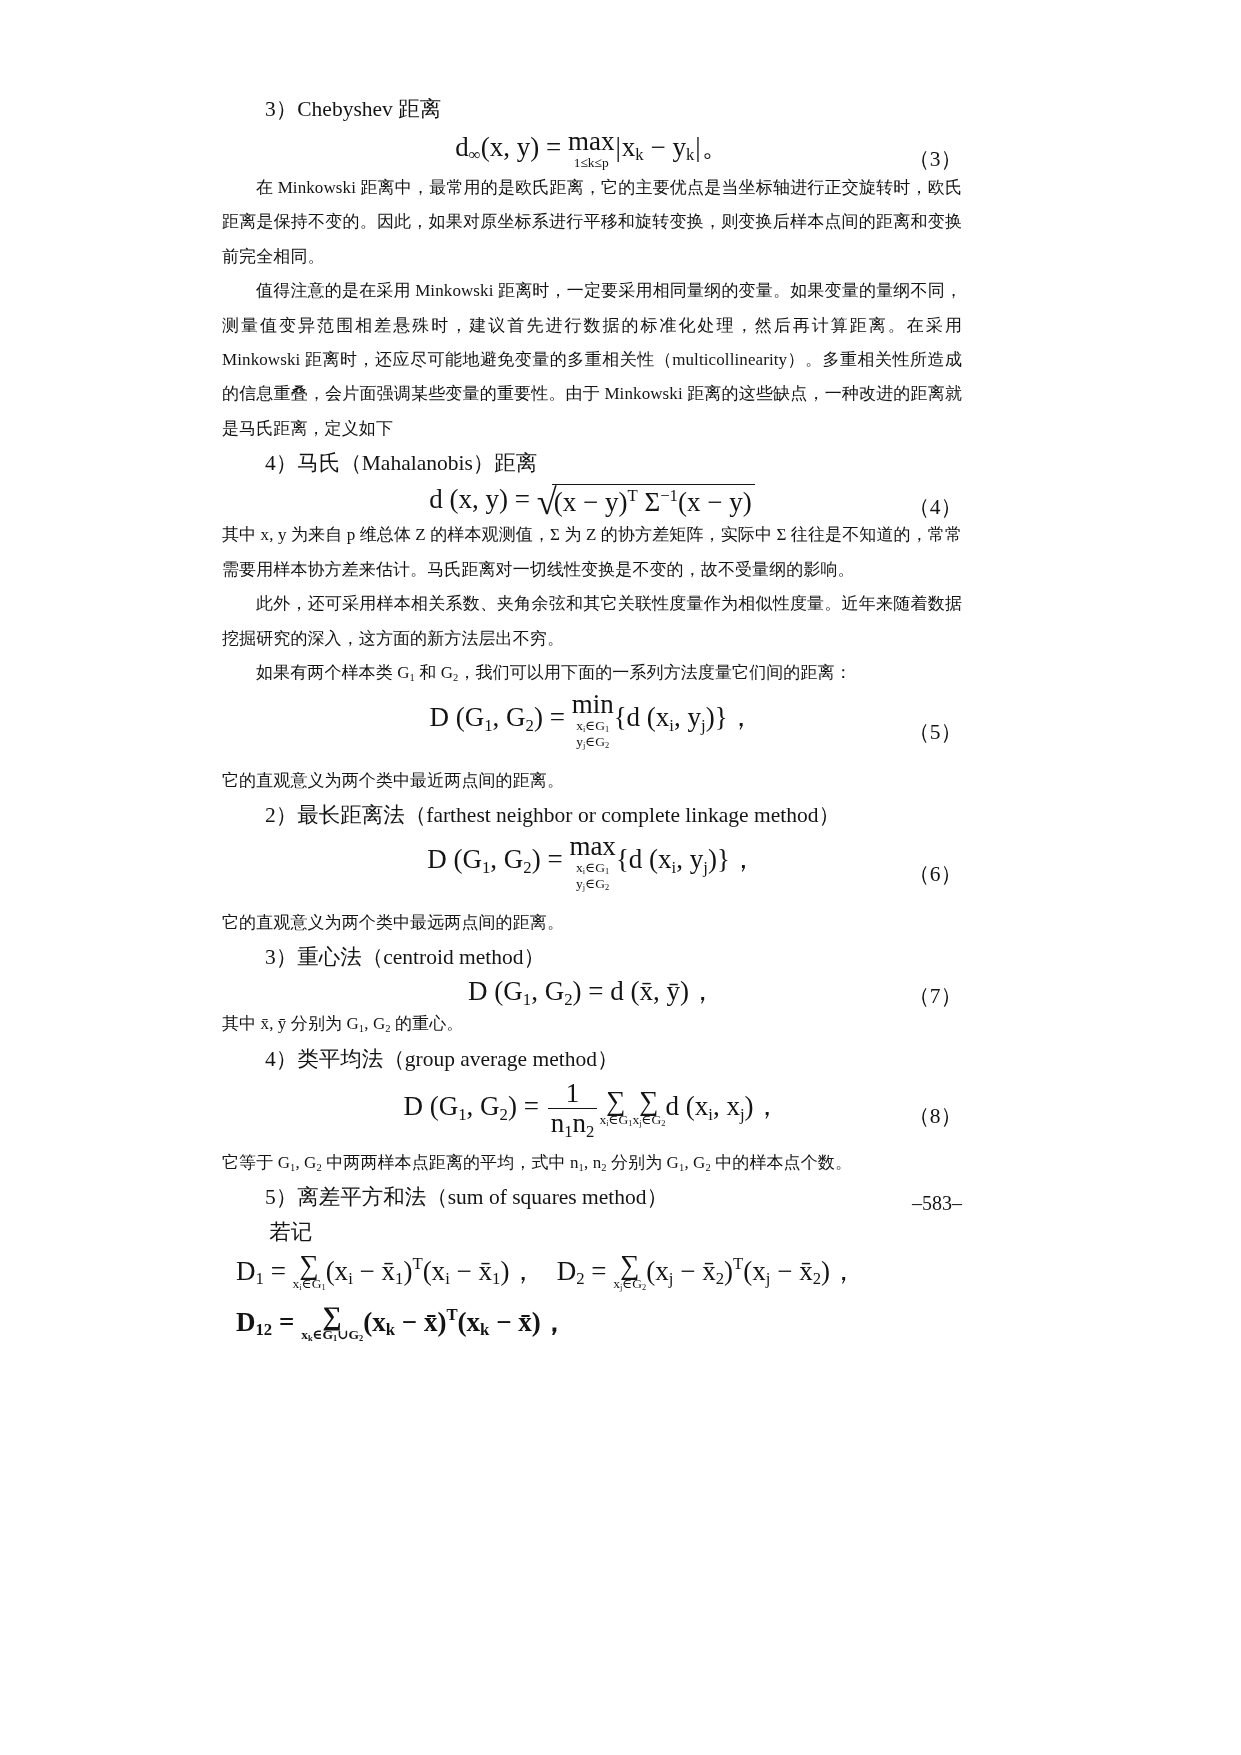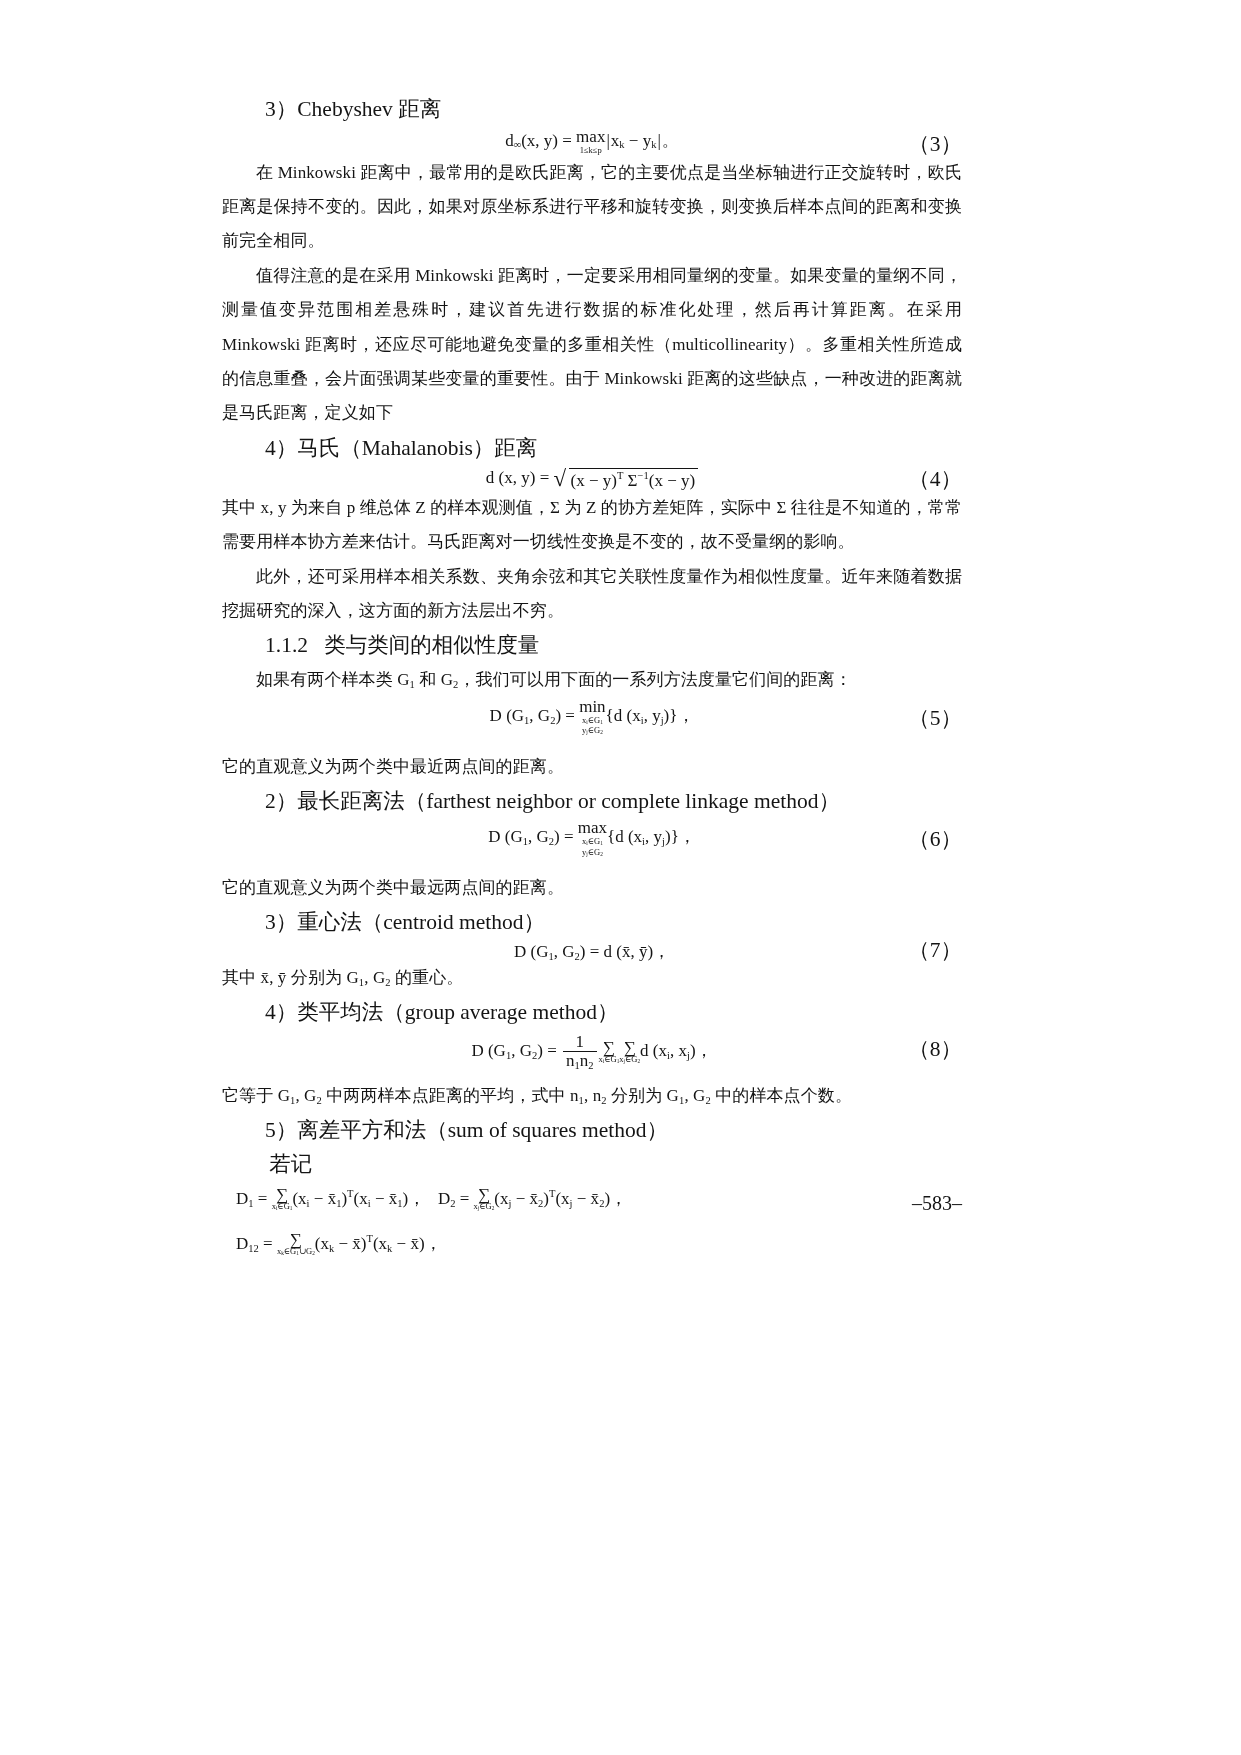--- a/index.html
+++ b/index.html
@@ -36,21 +36,21 @@
 
   
   .eqrow {
     position:relative;
     display:block;
     width:100%;
     margin:0;
   }
   .eqbody {
     text-align:center;
-    font-size:17px;
+    font-size:27px;
     line-height:1.15;
     padding-right:0px;
   }
   .eqnum {
     position:absolute;
     right:0;
     bottom:0;
     font-size:21.5px;
     line-height:1;
   }
@@ -153,21 +153,20 @@
         <span>d (x, y)</span>
         <span>=</span>
         <span class="radical"><span class="rad-sign">√</span><span class="rad-body"><span>(x − y)</span><sup class="s">T</sup> <span>Σ</span><sup class="s">−1</sup><span>(x − y)</span></span></span>
       </div>
       <span class="eqnum">（4）</span>
     </div>
 
     <p class="p">其中 x, y 为来自 p 维总体 Z 的样本观测值，Σ 为 Z 的协方差矩阵，实际中 Σ 往往是不知道的，常常需要用样本协方差来估计。马氏距离对一切线性变换是不变的，故不受量纲的影响。</p>
     <p class="p indent">此外，还可采用样本相关系数、夹角余弦和其它关联性度量作为相似性度量。近年来随着数据挖掘研究的深入，这方面的新方法层出不穷。</p>
 
-    <p class="heading"><span>1.1.2</span>&nbsp;&nbsp;&nbsp;<span>类与类间的相似性度量</span></p>
 
     <p class="p indent"><span>如果有两个样本类 G</span><sub class="s">1</sub><span> 和 G</span><sub class="s">2</sub><span>，我们可以用下面的一系列方法度量它们间的距离：</span></p>
 
 
     <div class="eqrow" style="margin-top:1px; padding-bottom:14px;">
       <div class="eqbody math">
         <span>D (G</span><sub class="s">1</sub><span>, G</span><sub class="s">2</sub><span>)</span>
         <span>=</span>
         <span class="uo"><span class="op">min</span><span class="lim"><span>x</span><sub class="s">i</sub><span>∈G</span><sub class="s">1</sub></span><span class="lim"><span>y</span><sub class="s">j</sub><span>∈G</span><sub class="s">2</sub></span></span><span>{d (x</span><sub class="s">i</sub><span>, y</span><sub class="s">j</sub><span>)}</span><span>，</span>
       </div>
@@ -222,21 +221,21 @@
       <div class="eqbody math" style="text-align:left; padding-left:14px;">
         <span>D</span><sub class="s">1</sub>
         <span>=</span>
         <span class="uo"><span class="op bigsum">∑</span><span class="lim"><span>x</span><sub class="s">i</sub><span>∈G</span><sub class="s">1</sub></span></span><span>(x</span><sub class="s">i</sub><span> − x̄</span><sub class="s">1</sub><span>)</span><sup class="s">T</sup><span>(x</span><sub class="s">i</sub><span> − x̄</span><sub class="s">1</sub><span>)</span><span>，</span>&nbsp;&nbsp;
         <span>D</span><sub class="s">2</sub>
         <span>=</span>
         <span class="uo"><span class="op bigsum">∑</span><span class="lim"><span>x</span><sub class="s">j</sub><span>∈G</span><sub class="s">2</sub></span></span><span>(x</span><sub class="s">j</sub><span> − x̄</span><sub class="s">2</sub><span>)</span><sup class="s">T</sup><span>(x</span><sub class="s">j</sub><span> − x̄</span><sub class="s">2</sub><span>)</span><span>，</span>
       </div>
     </div>
 
-    <div class="eqrow" style="margin-top:8px;">
+    <div class="eqrow" style="font-weight:bold;">
       <div class="eqbody math" style="text-align:left; padding-left:14px;">
         <span>D</span><sub class="s">12</sub>
         <span>=</span>
         <span class="uo"><span class="op bigsum">∑</span><span class="lim"><span>x</span><sub class="s">k</sub><span>∈G</span><sub class="s">1</sub><span>∪G</span><sub class="s">2</sub></span></span><span>(x</span><sub class="s">k</sub><span> − x̄</span><span>)</span><sup class="s">T</sup><span>(x</span><sub class="s">k</sub><span> − x̄</span><span>)</span><span>，</span>
       </div>
     </div>
 
   </div>
 
   <div class="pagenum-wrap">

